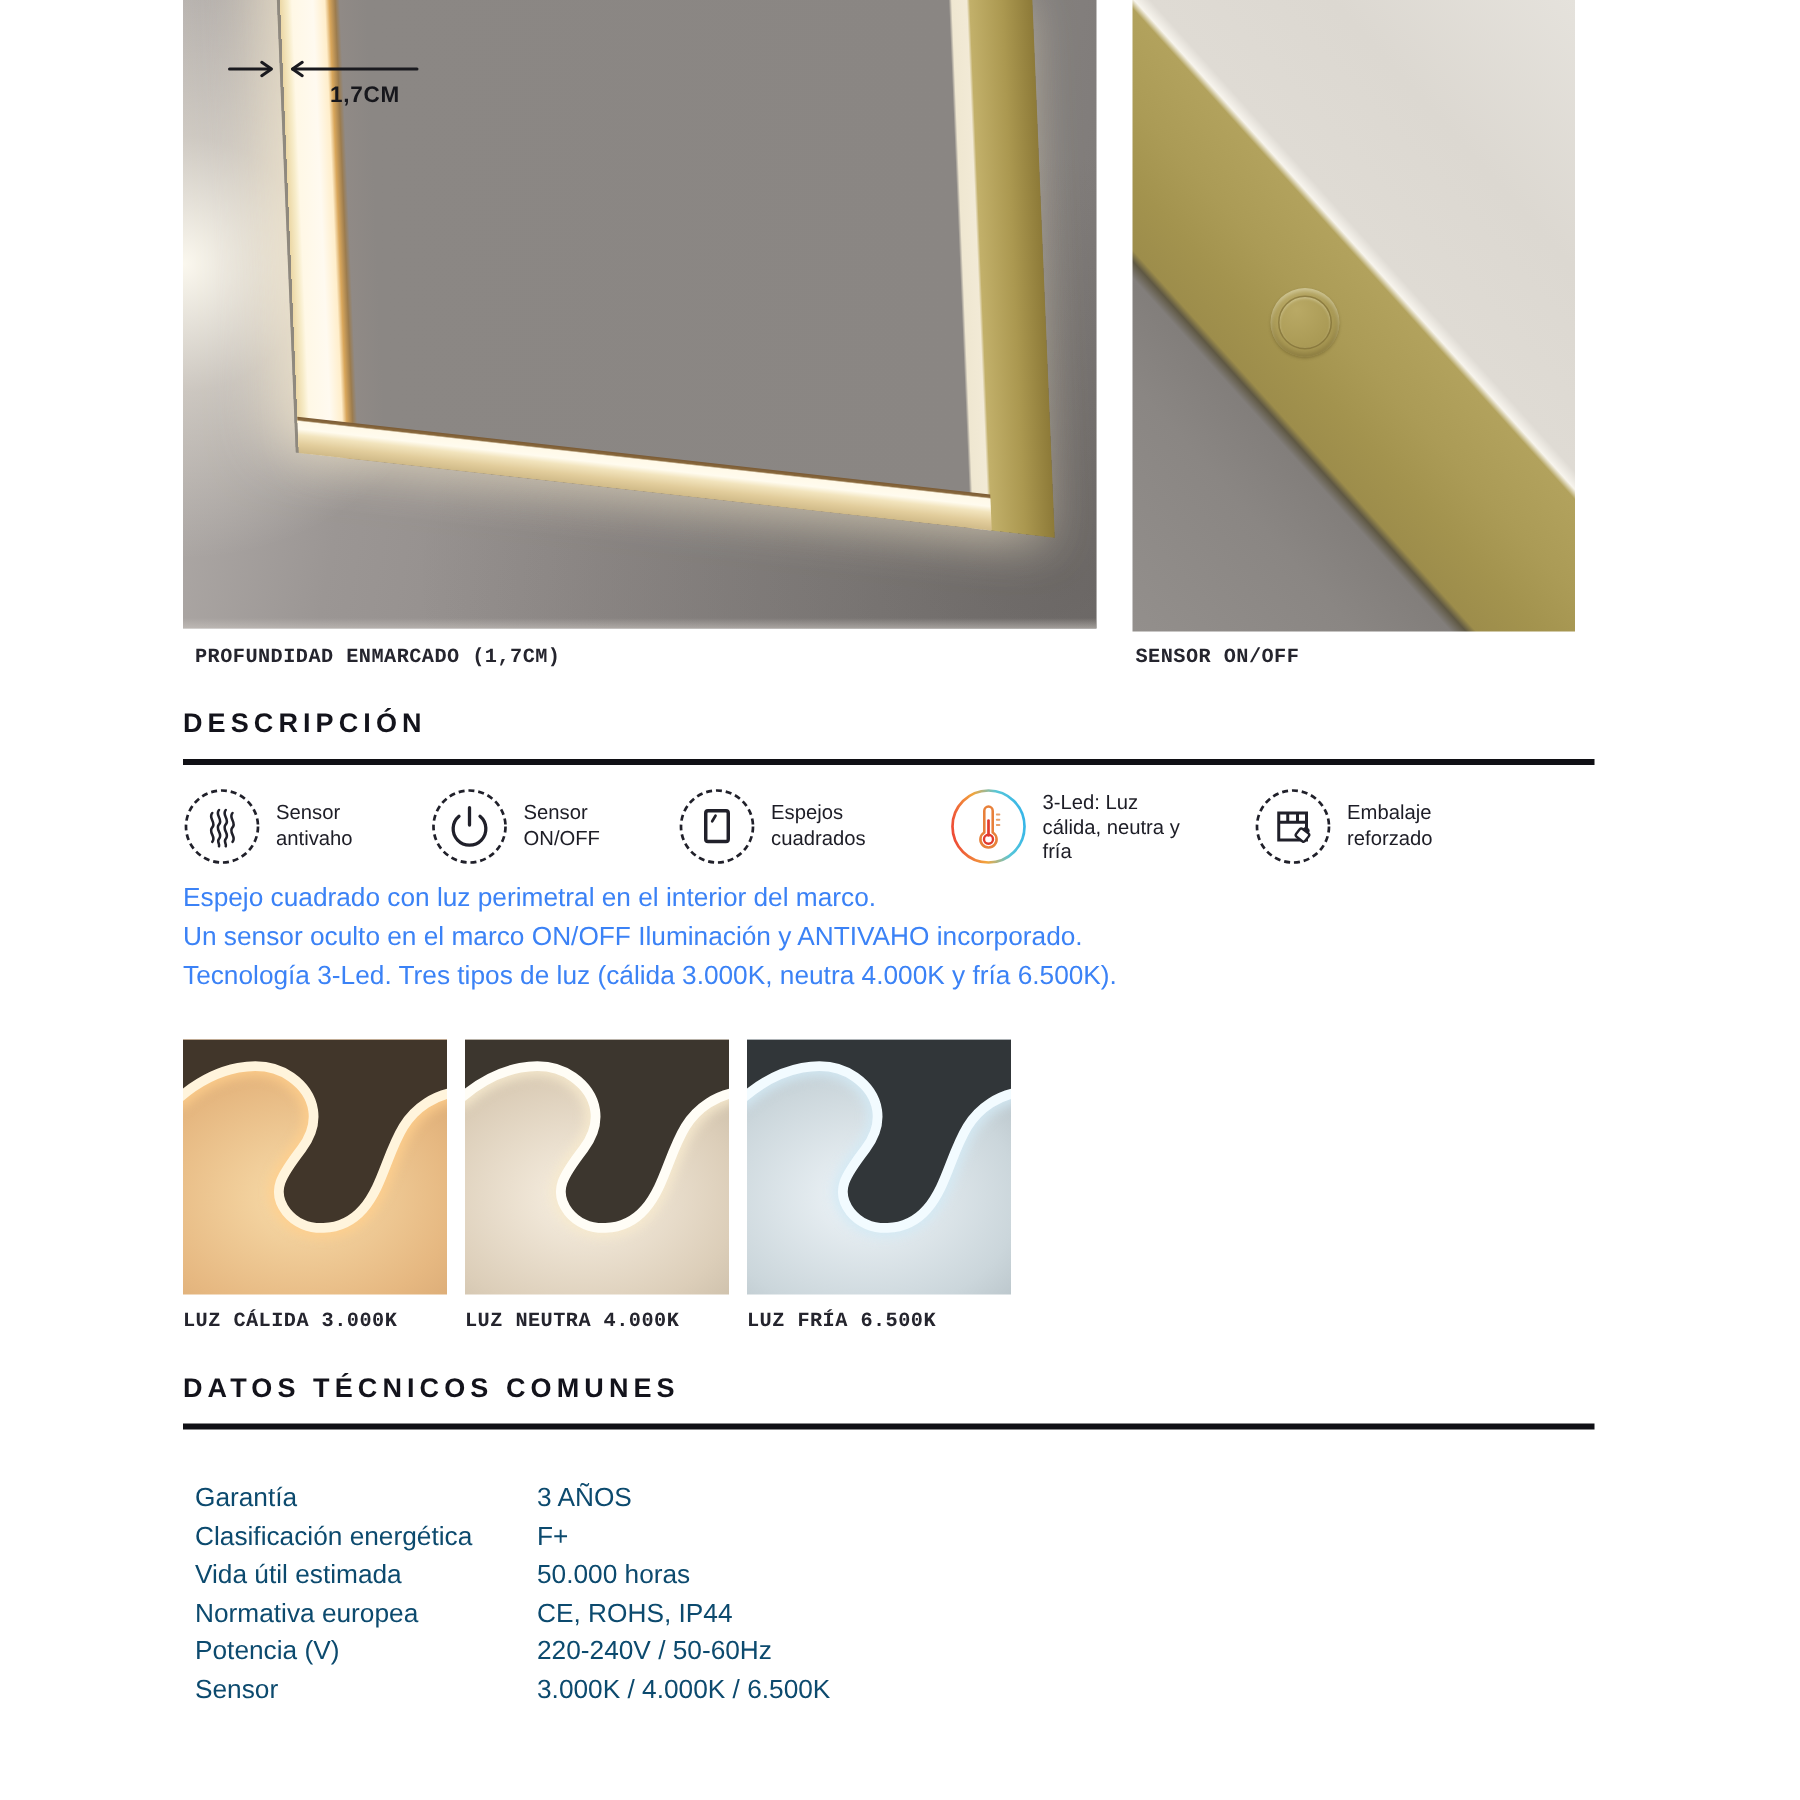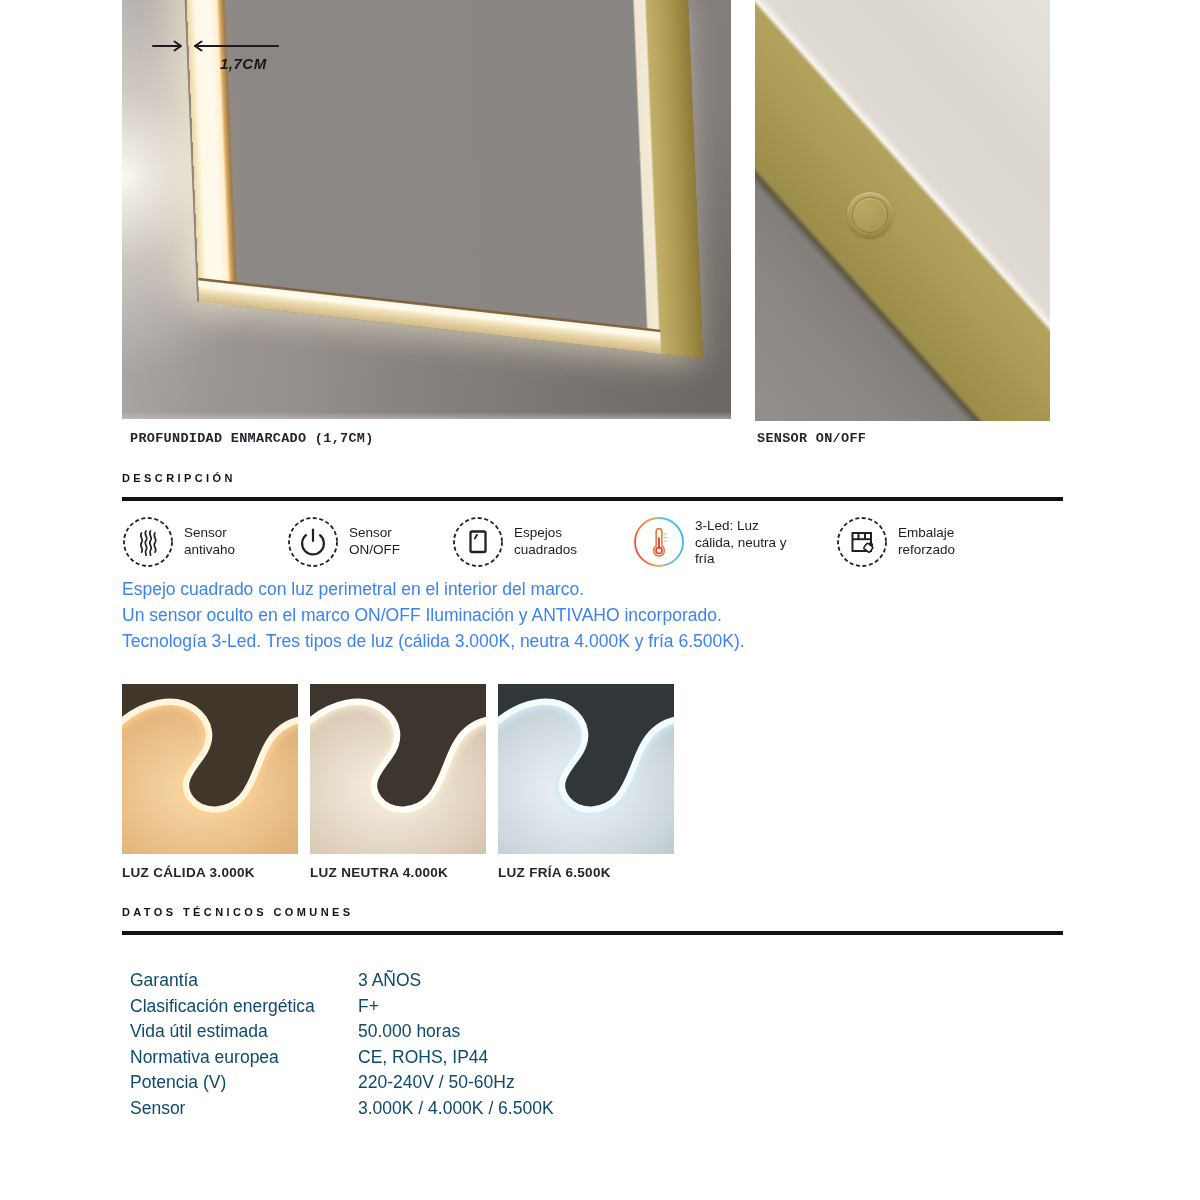--- a/index.html
+++ b/index.html
@@ -34,21 +34,21 @@
     box-shadow:-18px 0 36px rgba(255,243,215,0.55), 0 10px 30px rgba(255,240,202,0.22);
   }
   .mirror::after { content:""; position:absolute; left:2px; right:42px; bottom:0; height:24px;
     background:linear-gradient(180deg,
       #7a5a34 0px, #8a6a3e 2px,
       #fff9e8 3px, #fffbee 8px,
       #f2e4bd 12px, #e2cd9c 18px, #d0ba88 24px);
   }
   .dim-arrows { position:absolute; left:28px; top:38px; }
   .dim-label { position:absolute; left:98px; top:55px; font-size:15px; font-weight:700;
-    letter-spacing:0.5px; color:#17171c;font-style:italic; }
+    letter-spacing:0.5px; color:#17171c; }
 
   .photo-right { width:295px; height:421px;
     background:linear-gradient(48deg,
       #938f8c 0%, #8a8683 22%, #827e7b 31.5%,
       #5f5843 33%,
       #9d8d4b 34%, #a3934e 40%, #ab9b56 47%, #b2a25d 55.5%,
       #f7f4ed 56.4%,
       #dfdbd4 58%, #dcd8d1 76%, #e5e2dc 100%);
   }
   .sensor-button { position:absolute; left:92px; top:192px; width:46px; height:46px; border-radius:50%;
@@ -58,42 +58,42 @@
   .sensor-button::after { content:""; position:absolute; inset:5px; border-radius:50%;
     border:1px solid rgba(115,98,45,0.55);
     box-shadow:inset 0 1px 2px rgba(255,255,235,0.35); }
 
   .photo-captions { display:flex; gap:24px; margin-top:10px; }
   .photo-captions .cap1 { width:609px; padding-left:8px; }
   .photo-captions .cap2 { width:295px; padding-left:2px; }
   .photo-caption { font-size:13.5px; font-weight:700; letter-spacing:0.3px; color:#25252e;font-family:Liberation Mono, monospace; }
 
   
-  .section-heading { margin-top:26px; font-size:11px; font-weight:700; letter-spacing:3.4px; color:#13131b; }
+  .section-heading { margin-top:26px; font-size:18px; font-weight:700; letter-spacing:3.4px; color:#13131b; }
   .rule { margin-top:13px; height:4px; background:#101015; }
 
   
   .features { display:flex; gap:47px; margin-top:15px; align-items:center; }
   .feature { display:flex; align-items:flex-start; }
   .feature svg { flex:0 0 auto; }
   .flabel { font-size:13.5px; line-height:16.5px; color:#1d1d26; padding-left:10px; padding-top:9px; display:inline-block; }
   .fl-1 { max-width:66px; } .fl-2 { max-width:66px; } .fl-3 { max-width:82px; }
   .fl-4 { max-width:104px; padding-top:2px; } .fl-5 { max-width:76px; }
 
   
   .paragraph { margin-top:8px; font-size:17.5px; line-height:26px; color:#3b82f6; }
 
   
   .lights { display:flex; gap:12px; margin-top:30px; }
   .tile { width:176px; height:170px; position:relative; overflow:hidden; }
   .tile svg { position:absolute; left:0; top:0; }
   .tile-calida { background:radial-gradient(120% 95% at 45% 62%, #f8dcaa 0%, #e6b881 48%, #c3905f 100%); }
   .tile-neutra { background:radial-gradient(120% 95% at 45% 62%, #f8f0e3 0%, #dcceb9 48%, #ab9f8a 100%); }
   .tile-fria   { background:radial-gradient(120% 95% at 45% 62%, #eff5f9 0%, #cbd6db 48%, #929da3 100%); }
-  .light-captions { display:flex; gap:12px; margin-top:11px; }
+  .light-captions { display:flex; gap:12px; margin-top:11px;font-family:Liberation Mono, monospace; }
   .light-captions div { width:176px; font-size:13.5px; font-weight:700; letter-spacing:0.3px; color:#25252e; }
 
   
   .tech-table { margin-top:33px; }
   .tech-row { display:flex; font-size:17.5px; line-height:25.5px; color:#0c4a6e; }
   .tech-row .tl { width:236px; padding-left:8px; }
   .tech-row .tv { flex:1; }
 </style>
 </head>
 <body>

